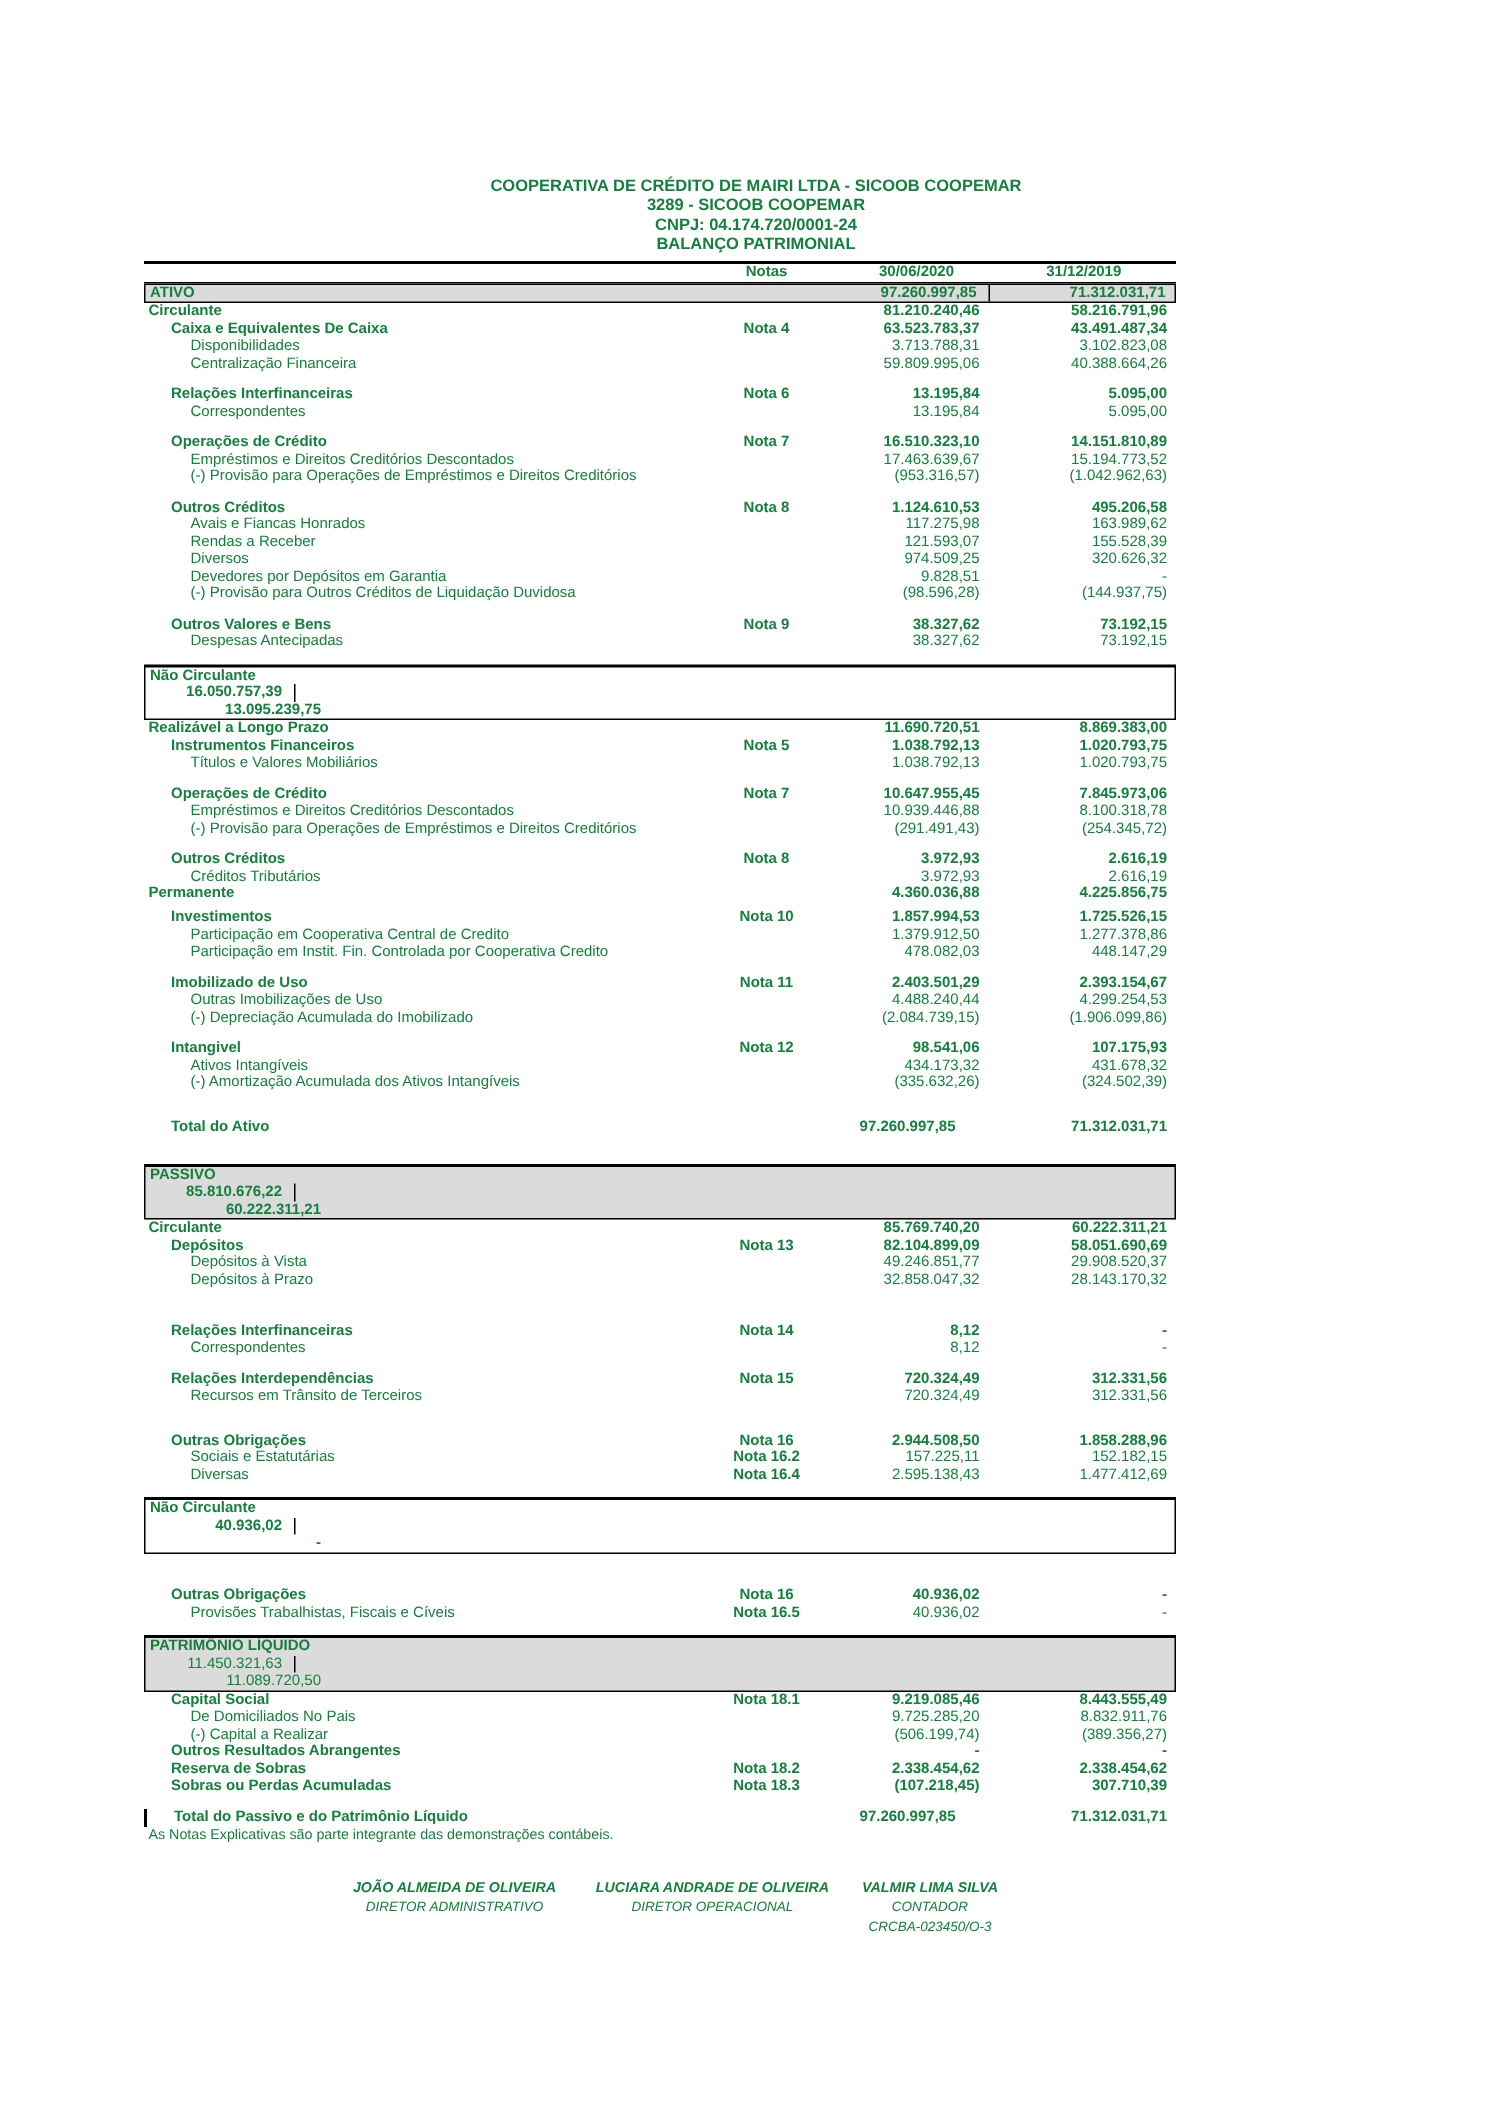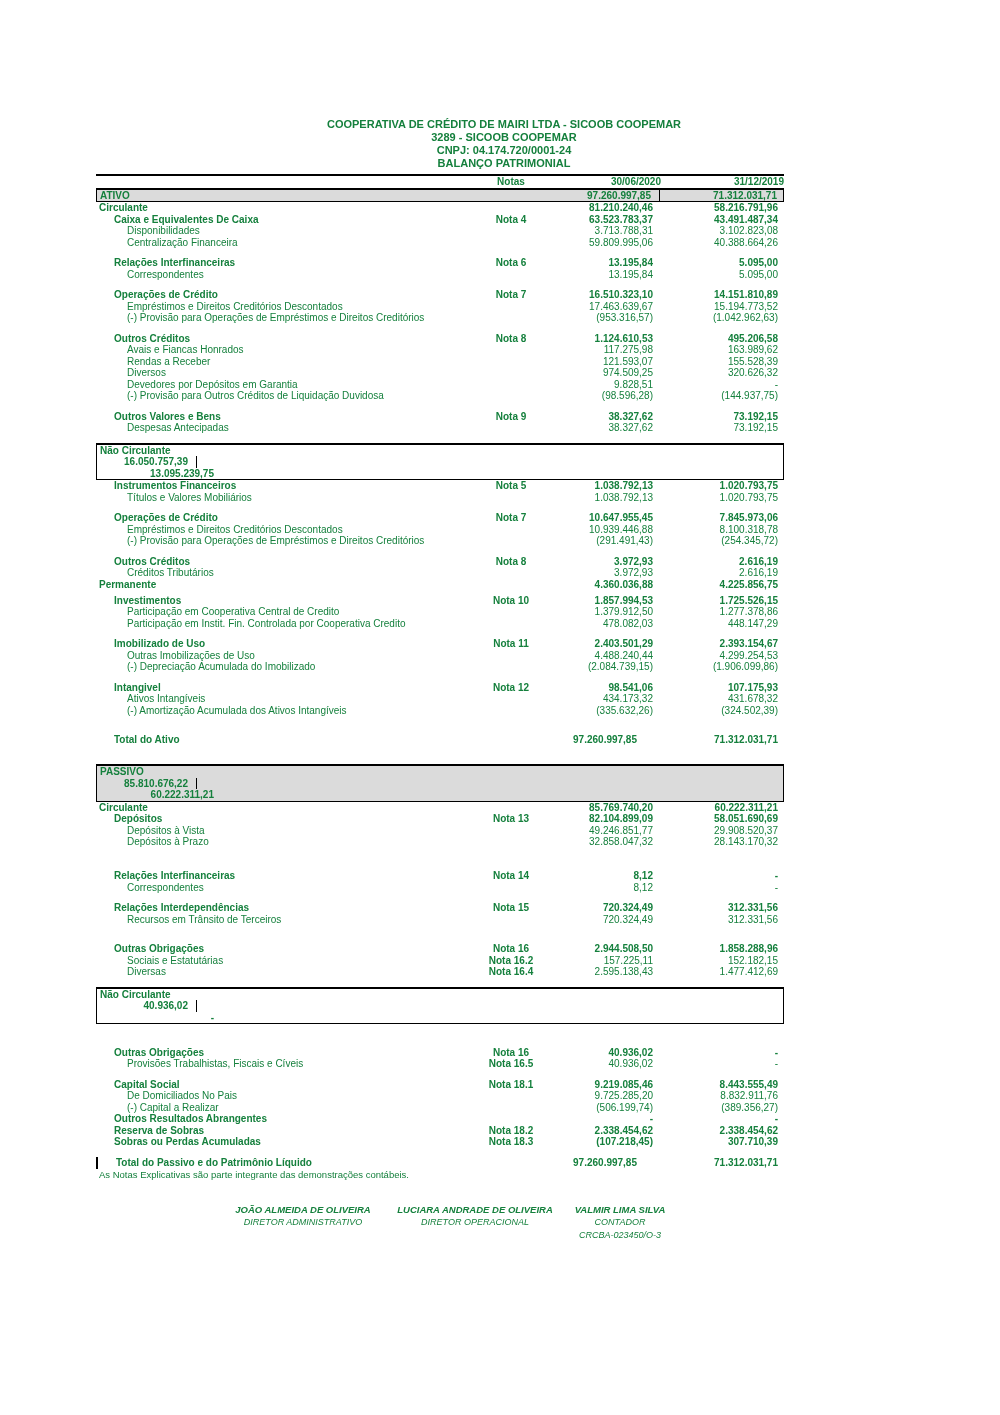--- a/index.html
+++ b/index.html
@@ -27,21 +27,21 @@
   .row { display:flex; align-items:stretch; min-height:11.5px; }
   .cell { line-height:11.5px; white-space:nowrap; overflow:hidden; }
   .c-desc { flex:1; text-align:left; }
   .c-desc.lvl0 { padding-left:3px; }
   .c-desc.lvl1 { padding-left:18px; }
   .c-desc.lvl2 { padding-left:31px; }
   .c-nota { width:100px; text-align:center; font-weight:bold; }
   .c-v1 { width:100px; text-align:right; padding-right:8px; box-sizing:border-box; }
   .c-v2 { width:123px; text-align:right; padding-right:6px; box-sizing:border-box; }
   .row.header { font-weight:bold; border-bottom:1px solid #000; }
-  .row.header .c-v1, .row.header .c-v2 { text-align:right; padding-right:0; }
+  .row.header .c-v1, .row.header .c-v2 { text-align:center; padding-right:0; }
   .row.section {
     background:#dbdbdb; font-weight:bold;
     border:1px solid #000;
   }
   .row.boxed { font-weight:bold; border:1px solid #000; }
   .row.thick-top { border-top:2px solid #000;flex-direction:column; }
   .row.section .c-v1, .row.boxed .c-v1 { border-right:1px solid #000; }
   .row.section.plain .c-v1, .row.section.plain .c-v2 { font-weight:normal; }
   .row.group { font-weight:bold; }
   .row.cat { font-weight:bold; }
@@ -190,20 +190,26 @@
           <div class="cell c-v1">38.327,62</div>
           <div class="cell c-v2">73.192,15</div>
         </div>
         <div class="spacer" style="height: 9px;"></div>
         <div class="row boxed thick-top">
           <div class="cell c-desc lvl0">Não Circulante</div>
           <div class="cell c-nota"></div>
           <div class="cell c-v1">16.050.757,39</div>
           <div class="cell c-v2">13.095.239,75</div>
         </div>
+        <div class="row group">
+          <div class="cell c-desc lvl0">Realizável a Longo Prazo</div>
+          <div class="cell c-nota"></div>
+          <div class="cell c-v1">11.690.720,51</div>
+          <div class="cell c-v2">8.869.383,00</div>
+        </div>
         <div class="row cat">
           <div class="cell c-desc lvl1">Instrumentos Financeiros</div>
           <div class="cell c-nota">Nota 5</div>
           <div class="cell c-v1">1.038.792,13</div>
           <div class="cell c-v2">1.020.793,75</div>
         </div>
         <div class="row item">
           <div class="cell c-desc lvl2">Títulos e Valores Mobiliários</div>
           <div class="cell c-nota"></div>
           <div class="cell c-v1">1.038.792,13</div>
@@ -401,20 +407,26 @@
           <div class="cell c-v1">40.936,02</div>
           <div class="cell c-v2">-</div>
         </div>
         <div class="row item">
           <div class="cell c-desc lvl2">Provisões Trabalhistas, Fiscais e Cíveis</div>
           <div class="cell c-nota">Nota 16.5</div>
           <div class="cell c-v1">40.936,02</div>
           <div class="cell c-v2">-</div>
         </div>
         <div class="spacer" style="height: 9px;"></div>
+        <div class="row section thick-top plain">
+          <div class="cell c-desc lvl0">PATRIMÔNIO LÍQUIDO</div>
+          <div class="cell c-nota"></div>
+          <div class="cell c-v1">11.450.321,63</div>
+          <div class="cell c-v2">11.089.720,50</div>
+        </div>
         <div class="row cat">
           <div class="cell c-desc lvl1">Capital Social</div>
           <div class="cell c-nota">Nota 18.1</div>
           <div class="cell c-v1">9.219.085,46</div>
           <div class="cell c-v2">8.443.555,49</div>
         </div>
         <div class="row item">
           <div class="cell c-desc lvl2">De Domiciliados No Pais</div>
           <div class="cell c-nota"></div>
           <div class="cell c-v1">9.725.285,20</div>

